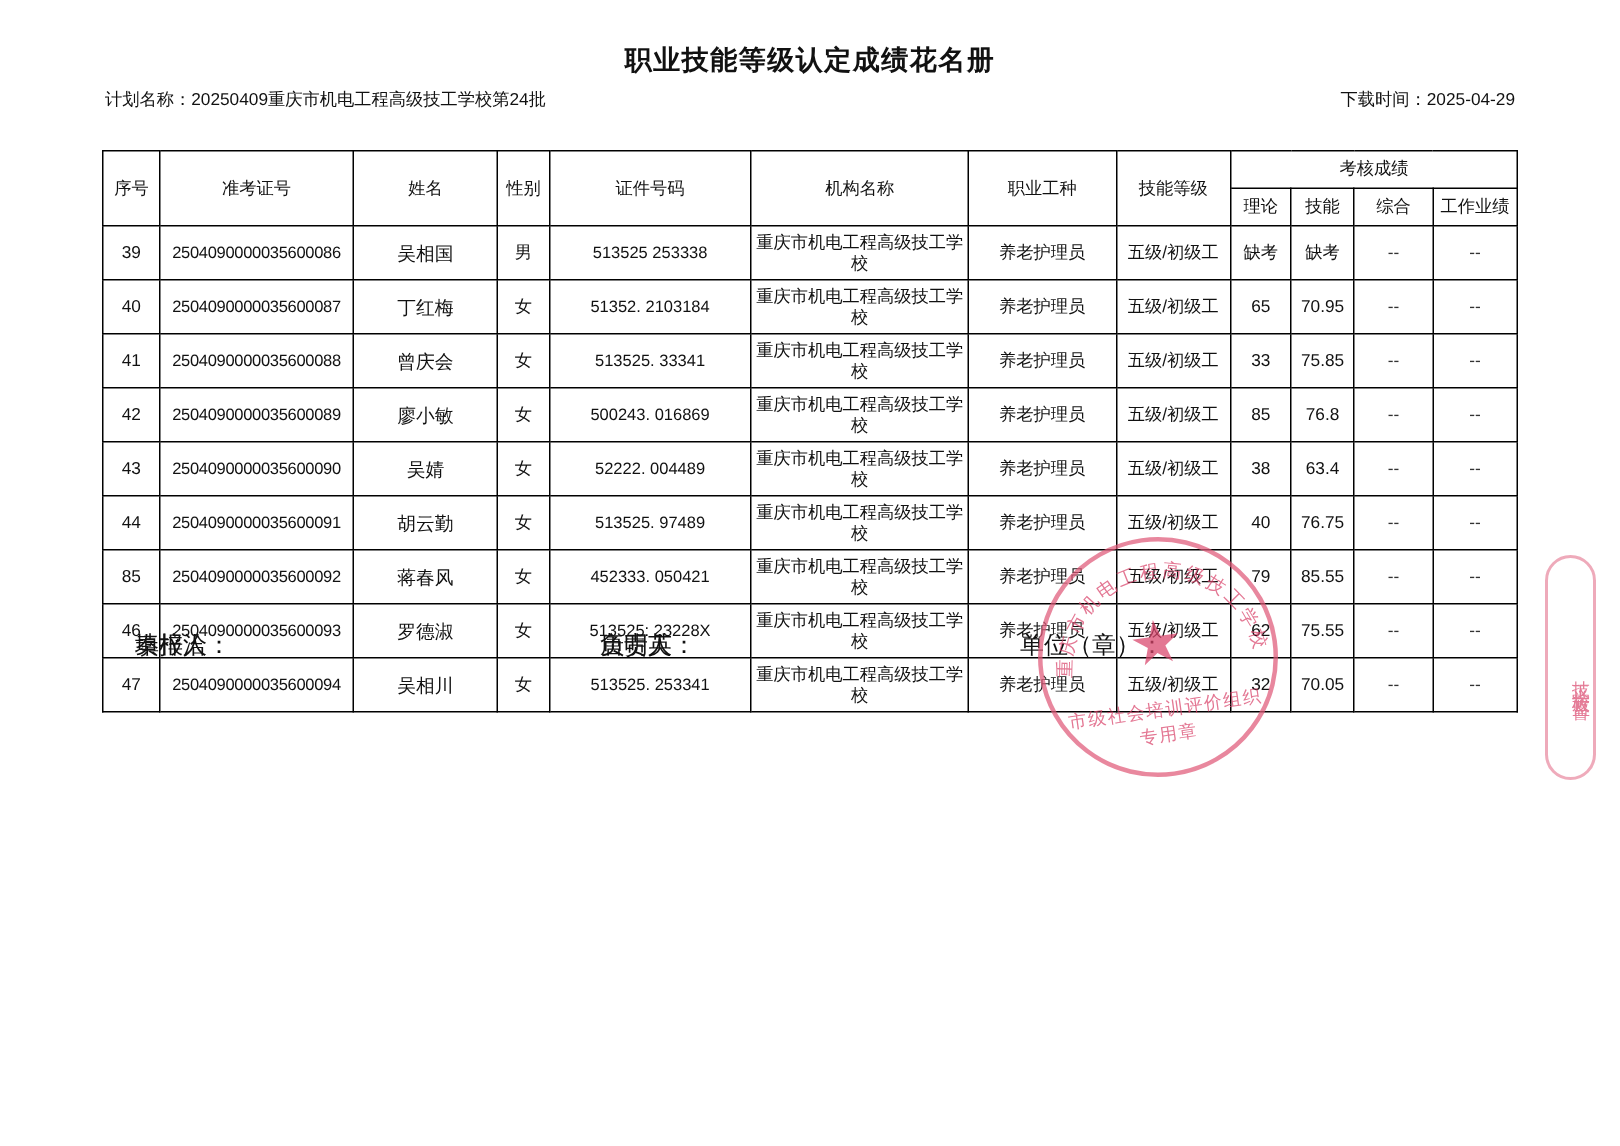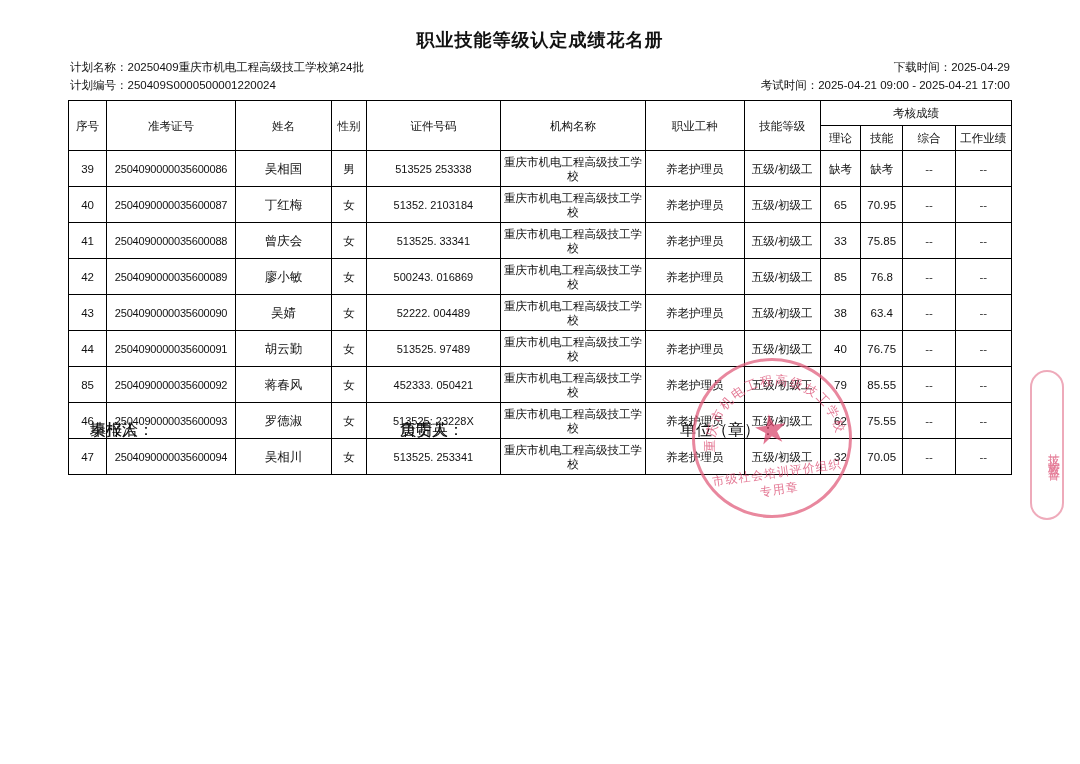--- a/index.html
+++ b/index.html
@@ -190,24 +190,20 @@
 <body>
 
 <div class="page">
 
   <div class="doc-title">职业技能等级认定成绩花名册</div>
 
   <div class="meta">
     <div class="meta-row">
       <span class="meta-left"><span>计划名称：</span><span>20250409重庆市机电工程高级技工学校第24批</span></span>
       <span class="meta-right"><span>下载时间：</span><span>2025-04-29</span></span>
-    </div>
-    <div class="meta-row">
-      <span class="meta-left"><span>计划编号：</span><span>250409S0000500001220024</span></span>
-      <span class="meta-right"><span>考试时间：</span><span>2025-04-21 09:00 - 2025-04-21 17:00</span></span>
     </div>
   </div>
 
   <table class="grade">
     <colgroup>
       <col style="width:38px">
       <col style="width:128px">
       <col style="width:96px">
       <col style="width:34px">
       <col style="width:134px">

